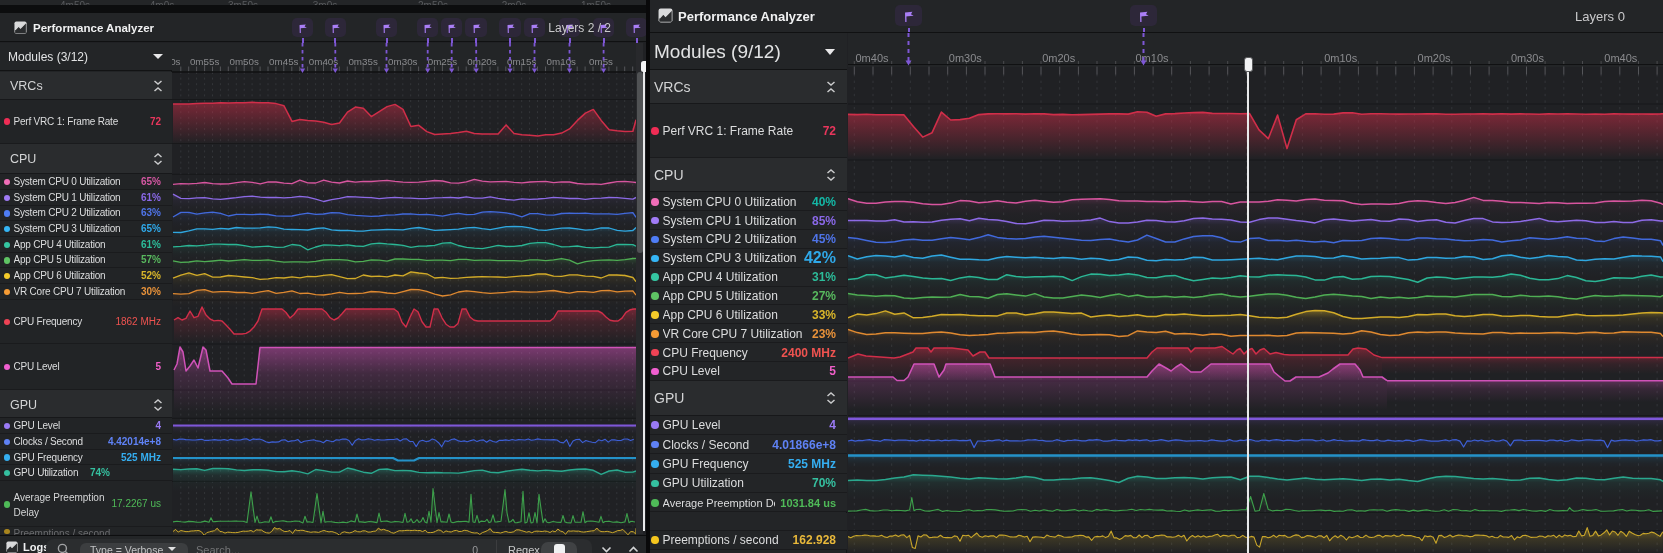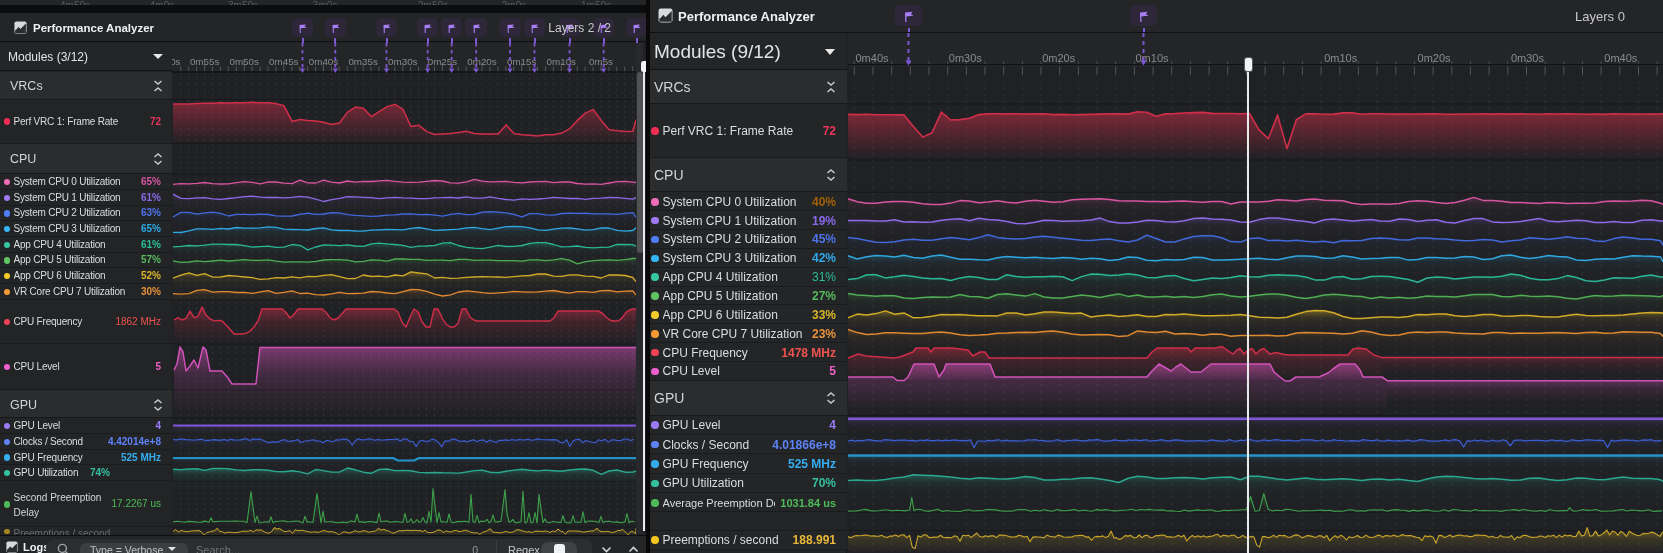--- a/index.html
+++ b/index.html
@@ -187,21 +187,21 @@
       <div style="position:absolute;left:0;top:449.7px;width:172px;height:15.7px;background:#222426;border-bottom:1px solid #1a1b1d"></div>
       <div style="position:absolute;left:4.0px;top:454.35px;width:6.4px;height:6.4px;border-radius:50%;background:#35aef0"></div>
       <div style="position:absolute;left:13.5px;top:450.55px;width:118px;height:14px;font-size:10px;line-height:14px;color:#dcddde;white-space:nowrap;overflow:hidden;letter-spacing:-0.2px">GPU Frequency</div>
       <div style="position:absolute;left:90px;top:450.55px;width:71px;height:14px;font-size:10px;line-height:14px;font-weight:bold;color:#35aef0;text-align:right">525 MHz</div>
       <div style="position:absolute;left:0;top:465.4px;width:172px;height:15.7px;background:#222426;border-bottom:1px solid #1a1b1d"></div>
       <div style="position:absolute;left:4.0px;top:470.05px;width:6.4px;height:6.4px;border-radius:50%;background:#35c0a0"></div>
       <div style="position:absolute;left:13.5px;top:466.25px;width:118px;height:14px;font-size:10px;line-height:14px;color:#dcddde;white-space:nowrap;overflow:hidden;letter-spacing:-0.2px">GPU Utilization</div>
       <div style="position:absolute;left:90px;top:466.25px;width:71px;height:14px;font-size:10px;line-height:14px;font-weight:bold;color:#35c0a0;text-align:left">74%</div>
       <div style="position:absolute;left:0;top:481.4px;width:172px;height:45.6px;background:#222426;border-bottom:1px solid #1a1b1d"></div>
       <div style="position:absolute;left:4.0px;top:501.3px;width:6.4px;height:6.4px;border-radius:50%;background:#4fba58"></div>
-      <div style="position:absolute;left:13.5px;top:490px;width:95px;font-size:10px;line-height:15px;color:#d6d7d8">Second Preemption Delay</div>
+      <div style="position:absolute;left:13.5px;top:490px;width:95px;font-size:10px;line-height:15px;color:#d6d7d8">Average Preemption Delay</div>
       <div style="position:absolute;left:90px;top:497.5px;width:71px;font-size:10px;font-weight:normal;color:#4fba58;text-align:right">17.2267 us</div>
       <div style="position:absolute;left:0;top:527px;width:172px;height:7px;background:#222426"></div>
       <div style="position:absolute;left:4.300000000000001px;top:528.6px;width:5.8px;height:5.8px;border-radius:50%;background:#a8851e"></div>
       <div style="position:absolute;left:13.5px;top:528px;height:7px;overflow:hidden;font-size:10px;color:#6a6b6e">Preemptions / second</div>
       <div style="position:absolute;left:172px;top:43px;width:464px;height:490px;background:#202124"></div>
       <div style="position:absolute;left:172px;top:43px;width:464px;height:29px;background:#232527"></div>
       <svg style="position:absolute;left:172px;top:43px" width="464" height="493" viewBox="172 43 464 493" font-family="Liberation Sans, sans-serif">
         <defs>
           <linearGradient id="gl0" gradientUnits="userSpaceOnUse" x1="0" y1="103.0" x2="0" y2="144.0">
             <stop offset="0" stop-color="#d02e49" stop-opacity="0.5"></stop>
@@ -573,53 +573,53 @@
     <div style="position:absolute;left:650px;top:158px;width:197px;height:34.3px;background:#2a2c2e;border-bottom:1px solid #17181a"></div>
     <div style="position:absolute;left:654px;top:167px;font-size:14px;color:#d3d4d5;line-height:17px">CPU</div>
     <svg style="position:absolute;left:826px;top:169px" width="10" height="12" viewBox="0 0 10 12">
       <path d="M1.5 4 L5 1 L8.5 4" stroke="#c9cacb" stroke-width="1.5" fill="none"></path>
       <path d="M1.5 8 L5 11 L8.5 11" stroke="none" fill="none"></path>
       <path d="M1.5 8 L5 11 L8.5 8" stroke="#c9cacb" stroke-width="1.5" fill="none"></path>
     </svg>
     <div style="position:absolute;left:650px;top:192.3px;width:197px;height:18.86px;background:#232527;border-bottom:1px solid #1a1b1d"></div>
     <div style="position:absolute;left:651.0px;top:197.93px;width:7.6px;height:7.6px;border-radius:50%;background:#f06eb8"></div>
     <div style="position:absolute;left:662.5px;top:193.73000000000002px;width:142px;height:16px;font-size:12px;line-height:16px;color:#dcddde;white-space:nowrap;overflow:hidden">System CPU 0 Utilization</div>
-    <div style="position:absolute;left:742px;top:193.73000000000002px;width:94px;height:16px;font-size:12px;line-height:16px;font-weight:bold;color:#a16207;text-align:right">40%</div>
+    <div style="position:absolute;left:742px;top:193.73000000000002px;width:94px;height:16px;font-size:12px;line-height:16px;font-weight:bold;color:#14b8a6;text-align:right">40%</div>
     <div style="position:absolute;left:650px;top:211.16000000000003px;width:197px;height:18.86px;background:#232527;border-bottom:1px solid #1a1b1d"></div>
     <div style="position:absolute;left:651.0px;top:216.79000000000002px;width:7.6px;height:7.6px;border-radius:50%;background:#a07bf5"></div>
     <div style="position:absolute;left:662.5px;top:212.59000000000003px;width:142px;height:16px;font-size:12px;line-height:16px;color:#dcddde;white-space:nowrap;overflow:hidden">System CPU 1 Utilization</div>
-    <div style="position:absolute;left:742px;top:212.59000000000003px;width:94px;height:16px;font-size:12px;line-height:16px;font-weight:bold;color:#8a68e8;text-align:right">19%</div>
+    <div style="position:absolute;left:742px;top:212.59000000000003px;width:94px;height:16px;font-size:12px;line-height:16px;font-weight:bold;color:#8a68e8;text-align:right">85%</div>
     <div style="position:absolute;left:650px;top:230.02px;width:197px;height:18.86px;background:#232527;border-bottom:1px solid #1a1b1d"></div>
     <div style="position:absolute;left:651.0px;top:235.65px;width:7.6px;height:7.6px;border-radius:50%;background:#4f7df5"></div>
     <div style="position:absolute;left:662.5px;top:231.45000000000002px;width:142px;height:16px;font-size:12px;line-height:16px;color:#dcddde;white-space:nowrap;overflow:hidden">System CPU 2 Utilization</div>
     <div style="position:absolute;left:742px;top:231.45000000000002px;width:94px;height:16px;font-size:12px;line-height:16px;font-weight:bold;color:#4f74e8;text-align:right">45%</div>
     <div style="position:absolute;left:650px;top:248.88px;width:197px;height:18.86px;background:#232527;border-bottom:1px solid #1a1b1d"></div>
     <div style="position:absolute;left:651.0px;top:254.51px;width:7.6px;height:7.6px;border-radius:50%;background:#35b5f5"></div>
     <div style="position:absolute;left:662.5px;top:250.31px;width:142px;height:16px;font-size:12px;line-height:16px;color:#dcddde;white-space:nowrap;overflow:hidden">System CPU 3 Utilization</div>
-    <div style="position:absolute;left:742px;top:250.31px;width:94px;height:16px;font-size:12px;line-height:16px;font-weight:bold;color:#2fa8e8;text-align:right">42%</div>
+    <div style="position:absolute;left:742px;top:250.31px;width:94px;height:16px;font-size:16px;line-height:16px;font-weight:bold;color:#2fa8e8;text-align:right">42%</div>
     <div style="position:absolute;left:650px;top:267.74px;width:197px;height:18.86px;background:#232527;border-bottom:1px solid #1a1b1d"></div>
     <div style="position:absolute;left:651.0px;top:273.37px;width:7.6px;height:7.6px;border-radius:50%;background:#35c6a2"></div>
     <div style="position:absolute;left:662.5px;top:269.17px;width:142px;height:16px;font-size:12px;line-height:16px;color:#dcddde;white-space:nowrap;overflow:hidden">App CPU 4 Utilization</div>
-    <div style="position:absolute;left:742px;top:269.17px;width:94px;height:16px;font-size:12px;line-height:16px;font-weight:normal;color:#2cbd9a;text-align:right">31%</div>
+    <div style="position:absolute;left:742px;top:269.17px;width:94px;height:16px;font-size:12px;line-height:16px;font-weight:bold;color:#2cbd9a;text-align:right">31%</div>
     <div style="position:absolute;left:650px;top:286.6px;width:197px;height:18.86px;background:#232527;border-bottom:1px solid #1a1b1d"></div>
     <div style="position:absolute;left:651.0px;top:292.23px;width:7.6px;height:7.6px;border-radius:50%;background:#5fc464"></div>
     <div style="position:absolute;left:662.5px;top:288.03000000000003px;width:142px;height:16px;font-size:12px;line-height:16px;color:#dcddde;white-space:nowrap;overflow:hidden">App CPU 5 Utilization</div>
     <div style="position:absolute;left:742px;top:288.03000000000003px;width:94px;height:16px;font-size:12px;line-height:16px;font-weight:bold;color:#58b85e;text-align:right">27%</div>
     <div style="position:absolute;left:650px;top:305.46000000000004px;width:197px;height:18.86px;background:#232527;border-bottom:1px solid #1a1b1d"></div>
     <div style="position:absolute;left:651.0px;top:311.09000000000003px;width:7.6px;height:7.6px;border-radius:50%;background:#f5cb2a"></div>
     <div style="position:absolute;left:662.5px;top:306.89000000000004px;width:142px;height:16px;font-size:12px;line-height:16px;color:#dcddde;white-space:nowrap;overflow:hidden">App CPU 6 Utilization</div>
     <div style="position:absolute;left:742px;top:306.89000000000004px;width:94px;height:16px;font-size:12px;line-height:16px;font-weight:bold;color:#d9b62a;text-align:right">33%</div>
     <div style="position:absolute;left:650px;top:324.32px;width:197px;height:18.86px;background:#232527;border-bottom:1px solid #1a1b1d"></div>
     <div style="position:absolute;left:651.0px;top:329.95px;width:7.6px;height:7.6px;border-radius:50%;background:#f59b35"></div>
     <div style="position:absolute;left:662.5px;top:325.75px;width:142px;height:16px;font-size:12px;line-height:16px;color:#dcddde;white-space:nowrap;overflow:hidden">VR Core CPU 7 Utilization</div>
     <div style="position:absolute;left:742px;top:325.75px;width:94px;height:16px;font-size:12px;line-height:16px;font-weight:bold;color:#e8923a;text-align:right">23%</div>
     <div style="position:absolute;left:650px;top:343.18px;width:197px;height:18.86px;background:#232527;border-bottom:1px solid #1a1b1d"></div>
     <div style="position:absolute;left:651.0px;top:348.81px;width:7.6px;height:7.6px;border-radius:50%;background:#ef4355"></div>
     <div style="position:absolute;left:662.5px;top:344.61px;width:142px;height:16px;font-size:12px;line-height:16px;color:#dcddde;white-space:nowrap;overflow:hidden">CPU Frequency</div>
-    <div style="position:absolute;left:742px;top:344.61px;width:94px;height:16px;font-size:12px;line-height:16px;font-weight:bold;color:#ef5350;text-align:right">1478 MHz</div>
+    <div style="position:absolute;left:742px;top:344.61px;width:94px;height:16px;font-size:12px;line-height:16px;font-weight:bold;color:#ef5350;text-align:right">2400 MHz</div>
     <div style="position:absolute;left:650px;top:362.04px;width:197px;height:18.86px;background:#232527;border-bottom:1px solid #1a1b1d"></div>
     <div style="position:absolute;left:651.0px;top:367.67px;width:7.6px;height:7.6px;border-radius:50%;background:#f05fd0"></div>
     <div style="position:absolute;left:662.5px;top:363.47px;width:142px;height:16px;font-size:12px;line-height:16px;color:#dcddde;white-space:nowrap;overflow:hidden">CPU Level</div>
     <div style="position:absolute;left:742px;top:363.47px;width:94px;height:16px;font-size:12px;line-height:16px;font-weight:bold;color:#ef5fc8;text-align:right">5</div>
     <div style="position:absolute;left:650px;top:381px;width:197px;height:34.5px;background:#2a2c2e;border-bottom:1px solid #17181a"></div>
     <div style="position:absolute;left:654px;top:390px;font-size:14px;color:#d3d4d5;line-height:17px">GPU</div>
     <svg style="position:absolute;left:826px;top:392px" width="10" height="12" viewBox="0 0 10 12">
       <path d="M1.5 4 L5 1 L8.5 4" stroke="#c9cacb" stroke-width="1.5" fill="none"></path>
       <path d="M1.5 8 L5 11 L8.5 11" stroke="none" fill="none"></path>
       <path d="M1.5 8 L5 11 L8.5 8" stroke="#c9cacb" stroke-width="1.5" fill="none"></path>
@@ -641,21 +641,21 @@
     <div style="position:absolute;left:662.5px;top:475.4px;width:142px;height:16px;font-size:12px;line-height:16px;color:#dcddde;white-space:nowrap;overflow:hidden">GPU Utilization</div>
     <div style="position:absolute;left:742px;top:475.4px;width:94px;height:16px;font-size:12px;line-height:16px;font-weight:bold;color:#35c0a0;text-align:right">70%</div>
     <div style="position:absolute;left:650px;top:493.1px;width:197px;height:19.4px;background:#232527;border-bottom:1px solid #1a1b1d"></div>
     <div style="position:absolute;left:651.0px;top:499.0px;width:7.6px;height:7.6px;border-radius:50%;background:#4fba58"></div>
     <div style="position:absolute;left:662.5px;top:494.8px;width:112px;height:16px;font-size:11px;line-height:16px;color:#dcddde;white-space:nowrap;overflow:hidden">Average Preemption Del…</div>
     <div style="position:absolute;left:742px;top:494.8px;width:94px;height:16px;font-size:11px;line-height:16px;font-weight:bold;color:#4fba58;text-align:right">1031.84 us</div>
     <div style="position:absolute;left:650px;top:512.5px;width:197px;height:18px;background:#232527;border-bottom:1px solid #1a1b1d"></div>
     <div style="position:absolute;left:650px;top:530.5px;width:197px;height:19.5px;background:#232527;border-bottom:1px solid #1a1b1d"></div>
     <div style="position:absolute;left:651.0px;top:536.45px;width:7.6px;height:7.6px;border-radius:50%;background:#f5c61e"></div>
     <div style="position:absolute;left:662.5px;top:532.25px;width:142px;height:16px;font-size:12px;line-height:16px;color:#dcddde;white-space:nowrap;overflow:hidden">Preemptions / second</div>
-    <div style="position:absolute;left:742px;top:532.25px;width:94px;height:16px;font-size:12px;line-height:16px;font-weight:bold;color:#e8b83a;text-align:right">188.991</div>
+    <div style="position:absolute;left:742px;top:532.25px;width:94px;height:16px;font-size:12px;line-height:16px;font-weight:bold;color:#e8b83a;text-align:right">162.928</div>
     <div style="position:absolute;left:848px;top:33px;width:815px;height:520px;background:#202124"></div>
     <div style="position:absolute;left:848px;top:33px;width:815px;height:34px;background:#232527"></div>
     <svg style="position:absolute;left:848px;top:33px" width="815" height="520" viewBox="848 33 815 520" font-family="Liberation Sans, sans-serif">
       <defs>
         <linearGradient id="gr0" gradientUnits="userSpaceOnUse" x1="0" y1="113.0" x2="0" y2="159.0">
           <stop offset="0" stop-color="#d02e49" stop-opacity="0.52"></stop>
           <stop offset="1" stop-color="#d02e49" stop-opacity="0"></stop>
         </linearGradient>
         <linearGradient id="gr1" gradientUnits="userSpaceOnUse" x1="0" y1="197.4" x2="0" y2="221.7">
           <stop offset="0" stop-color="#d8559f" stop-opacity="0.24"></stop>

